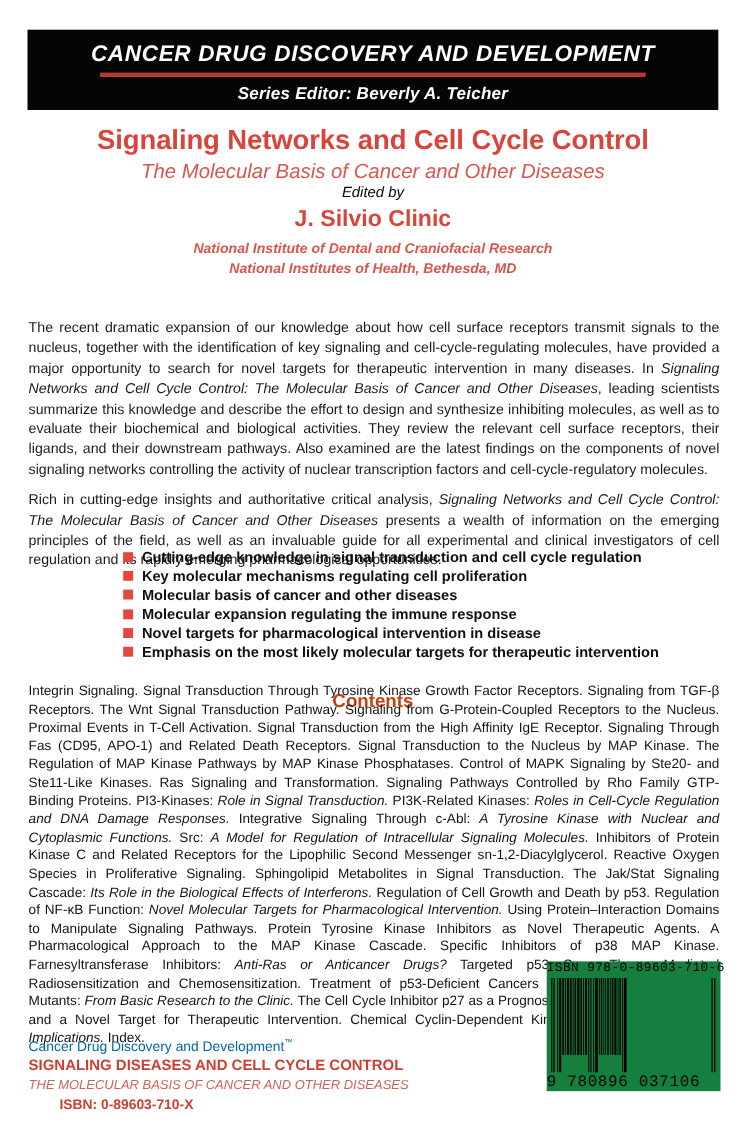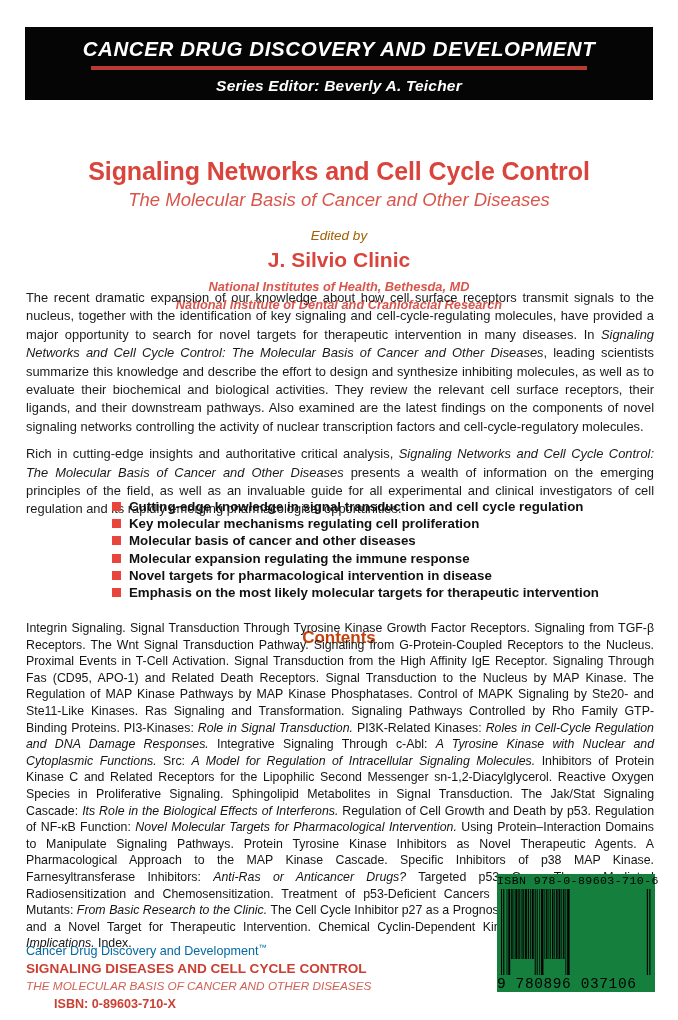--- a/index.html
+++ b/index.html
@@ -66,34 +66,32 @@
     top: 113px;
     width: 678px;
     text-align: center;
   }
   .book-title {
     color: #d9453c;
     font-weight: bold;
     font-size: 25px;
     line-height: 1.12;
     letter-spacing: -0.1px;
-    margin-top: 44px;
   }
   .book-subtitle {
     color: #d9564c;
     font-style: italic;
     font-size: 18.5px;
     line-height: 1.2;
     margin-top: 4px;
   }
   .edited-by {
-    color: #a16207;
+    color: #000000;
     font-style: italic;
     font-size: 13.5px;
-    margin-top: 17px;
   }
   .editor-name {
     color: #d9453c;
     font-weight: bold;
     font-size: 21px;
     margin-top: 5px;
   }
   .affil {
     color: #d9564c;
     font-style: italic;
@@ -255,22 +253,22 @@
     <div class="series-rule"></div>
     <div class="series-editor">Series Editor: Beverly A. Teicher</div>
   </div>
 
   <div class="title-block">
     <div class="book-title">Signaling Networks and Cell Cycle Control</div>
     <div class="book-subtitle">The Molecular Basis of Cancer and Other Diseases</div>
     <div class="edited-by">Edited by</div>
     <div class="editor-name">J. Silvio Clinic</div>
     <div class="affil">
+      <div>National Institute of Dental and Craniofacial Research</div>
       <div>National Institutes of Health, Bethesda, MD</div>
-      <div>National Institute of Dental and Craniofacial Research</div>
     </div>
   </div>
 
   <div class="body-copy">
     <p><span>The recent dramatic expansion of our knowledge about how cell surface receptors transmit signals to the nucleus, together with the identification of key signaling and cell-cycle-regulating molecules, have provided a major opportunity to search for novel targets for therapeutic intervention in many diseases. In </span><i>Signaling Networks and Cell Cycle Control: The Molecular Basis of Cancer and Other Diseases</i><span>, leading scientists summarize this knowledge and describe the effort to design and synthesize inhibiting molecules, as well as to evaluate their biochemical and biological activities. They review the relevant cell surface receptors, their ligands, and their downstream pathways. Also examined are the latest findings on the components of novel signaling networks controlling the activity of nuclear transcription factors and cell-cycle-regulatory molecules.</span></p>
     <p><span>Rich in cutting-edge insights and authoritative critical analysis, </span><i>Signaling Networks and Cell Cycle Control: The Molecular Basis of Cancer and Other Diseases</i><span> presents a wealth of information on the emerging principles of the field, as well as an invaluable guide for all experimental and clinical investigators of cell regulation and its rapidly emerging pharmacological opportunities.</span></p>
   </div>
 
   <div class="features">
     <div class="feature-row">

